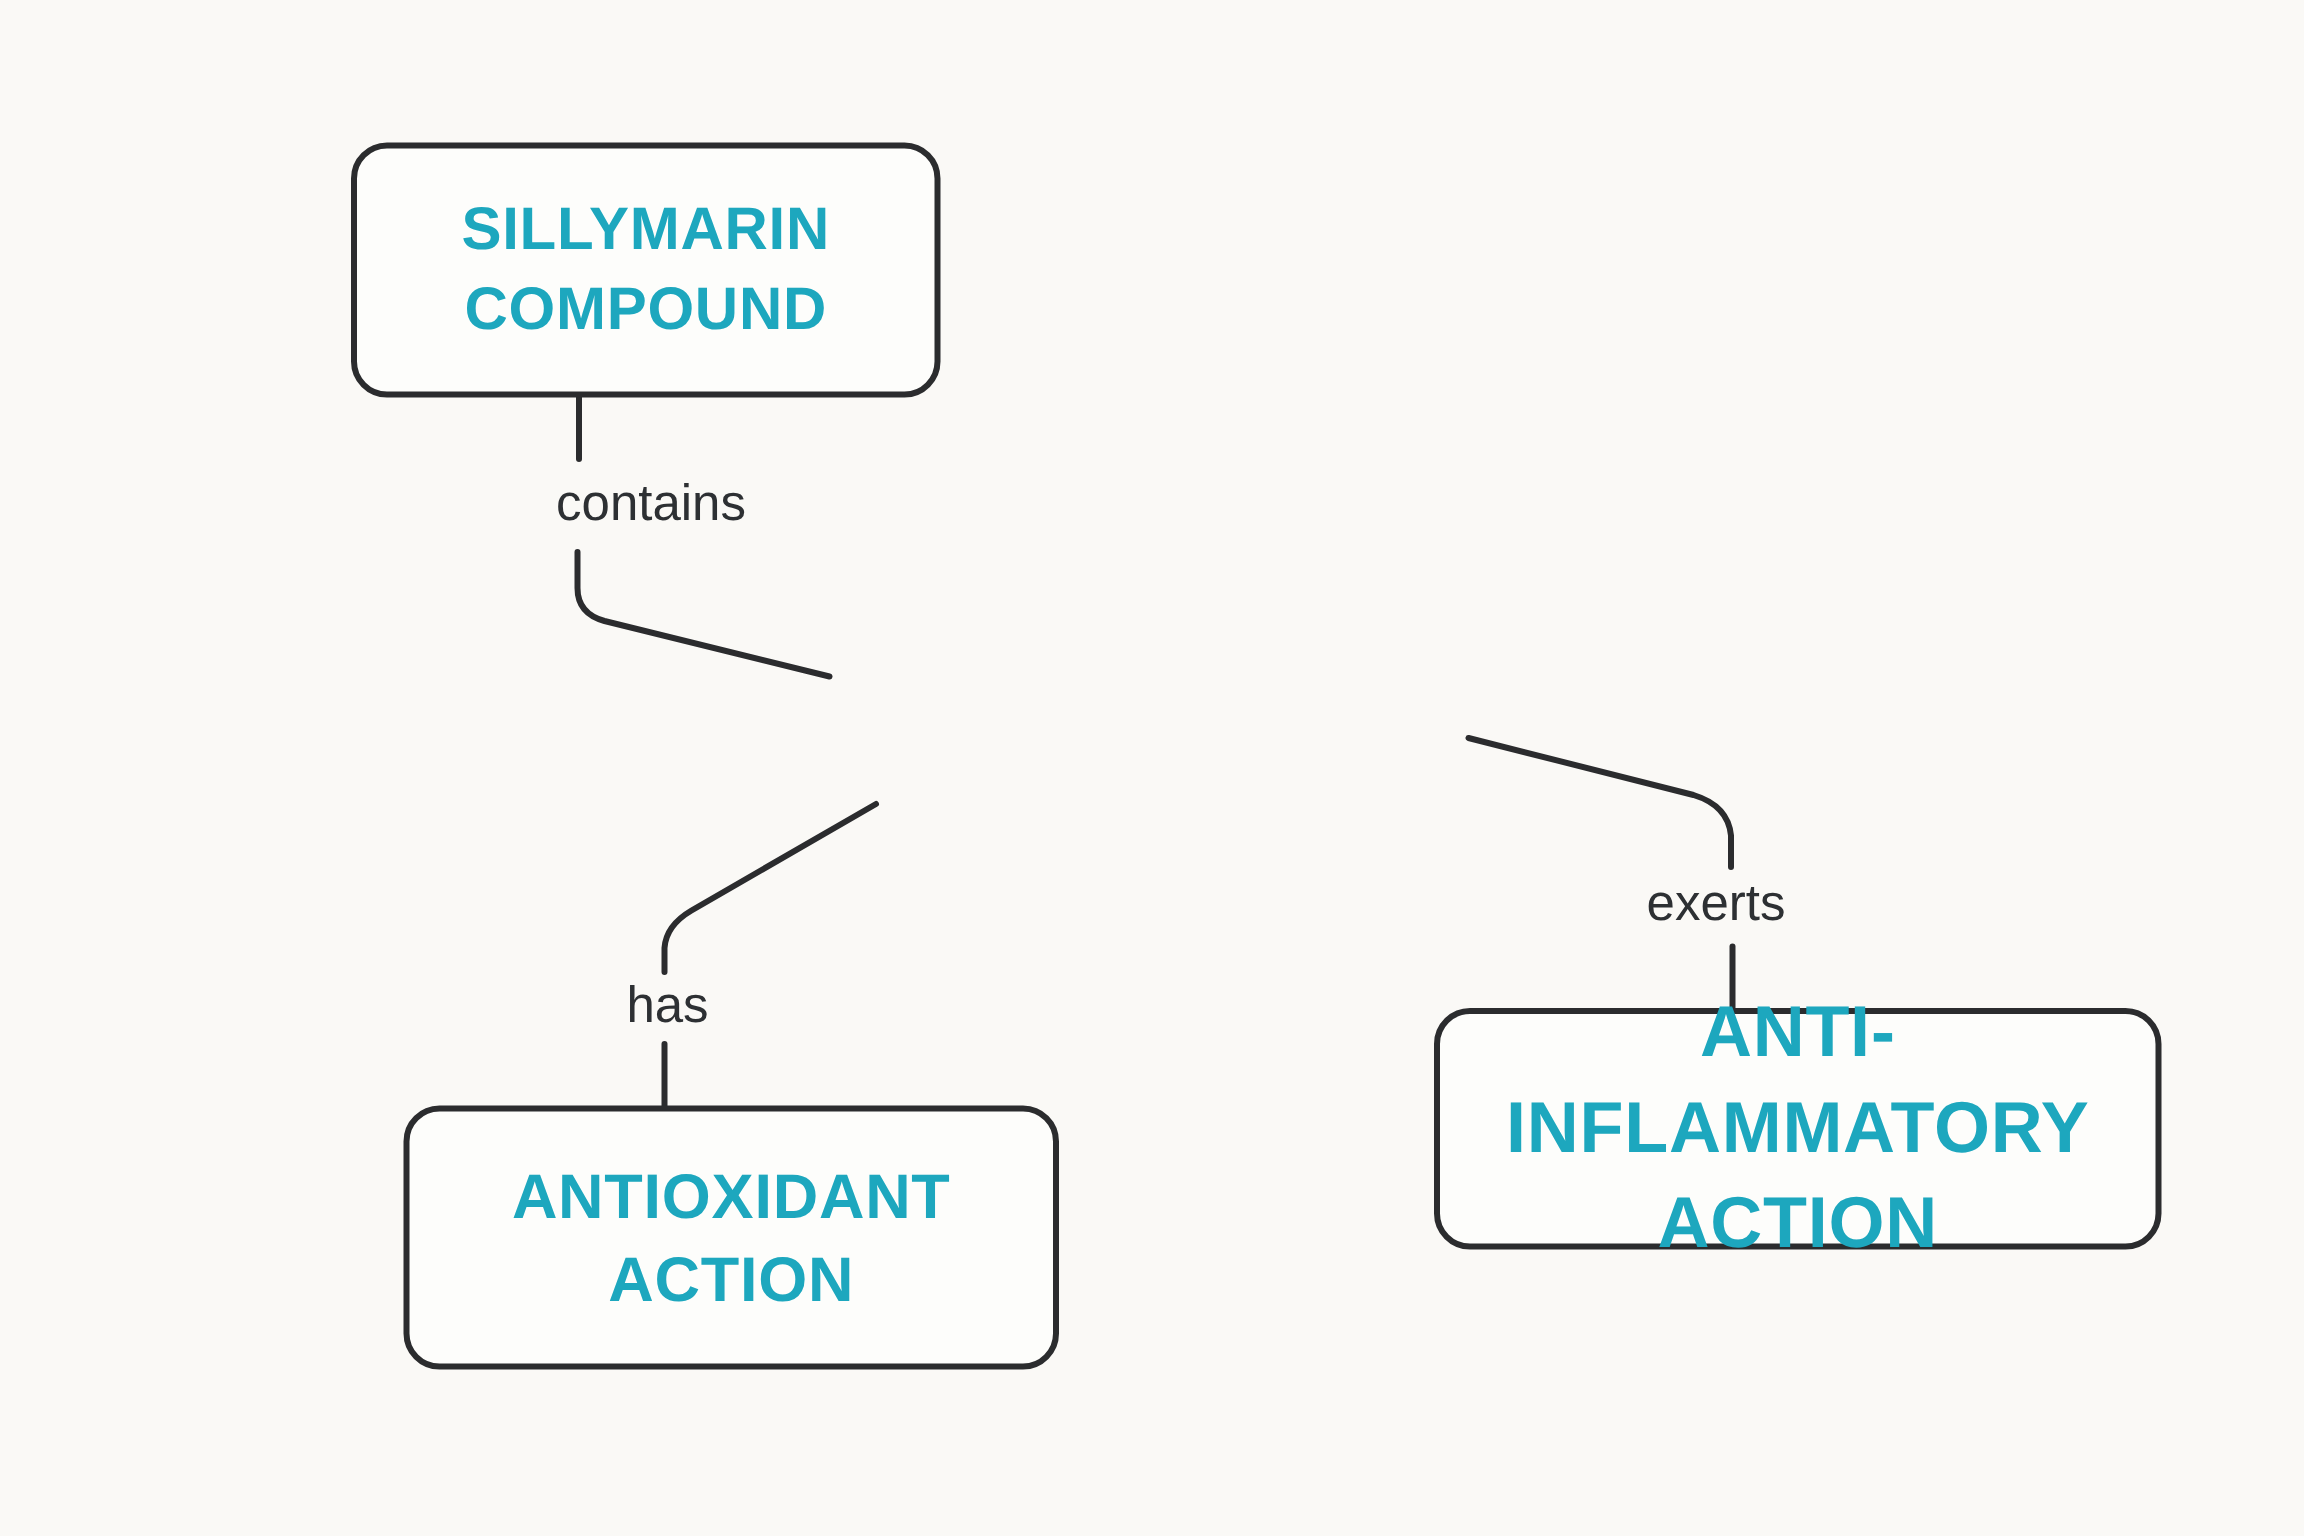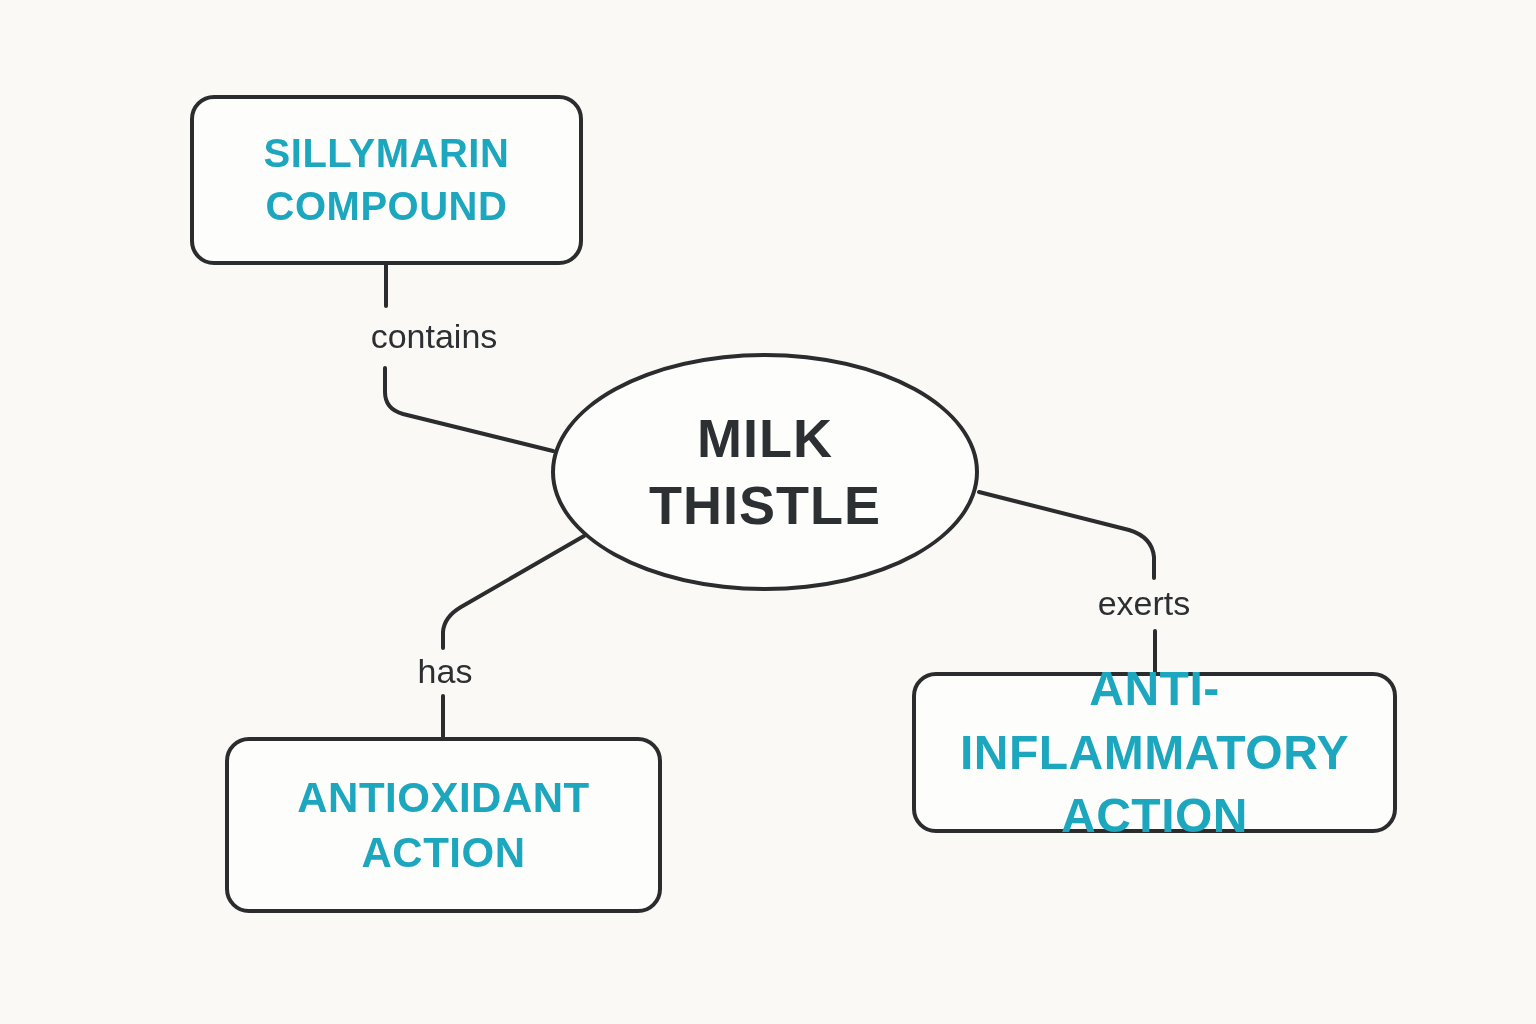--- a/index.html
+++ b/index.html
@@ -33,21 +33,21 @@
   }
   .node{
     position:absolute;
     z-index:2;
     display:flex;align-items:center;justify-content:center;
     background:var(--node-fill);
     border:4px solid var(--line);
     text-align:center;
     font-weight:700;
   }
-  .node-rect{border-radius:24px;}
+  .node-rect{border-radius:24px;margin-left:44px;}
   .node-ellipse{border-radius:50%;}
   .node-label{
     display:block;
     color:var(--accent-text);
     letter-spacing:0.5px;
     line-height:1.32;
   }
   .node-silymarin{left:190px;top:95px;width:393px;height:170px;}
   .node-silymarin .node-label{font-size:40px;max-width:330px;}
   .node-milk{left:551px;top:353px;width:428px;height:238px;}
@@ -83,23 +83,20 @@
     <path class="edge-path" d="M 584 536 L 461 607 Q 444 617 443 632 L 443 648"></path>
     <path class="edge-path" d="M 443 696 L 443 738"></path>
     <path class="edge-path" d="M 979 492 L 1129 530 Q 1152 537 1154 557 L 1154 578"></path>
     <path class="edge-path" d="M 1155 631 L 1155 673"></path>
   </svg>
 
   <div class="node node-rect node-silymarin">
     <span class="node-label">SILLYMARIN COMPOUND</span>
   </div>
 
-  <div class="node node-ellipse node-milk">
-    <span class="node-label">MILK THISTLE</span>
-  </div>
 
   <div class="node node-rect node-antioxidant">
     <span class="node-label">ANTIOXIDANT ACTION</span>
   </div>
 
   <div class="node node-rect node-antiinflammatory">
     <span class="node-label">ANTI-INFLAMMATORY ACTION</span>
   </div>
 
   <div class="edge-label edge-label-contains">contains</div>

